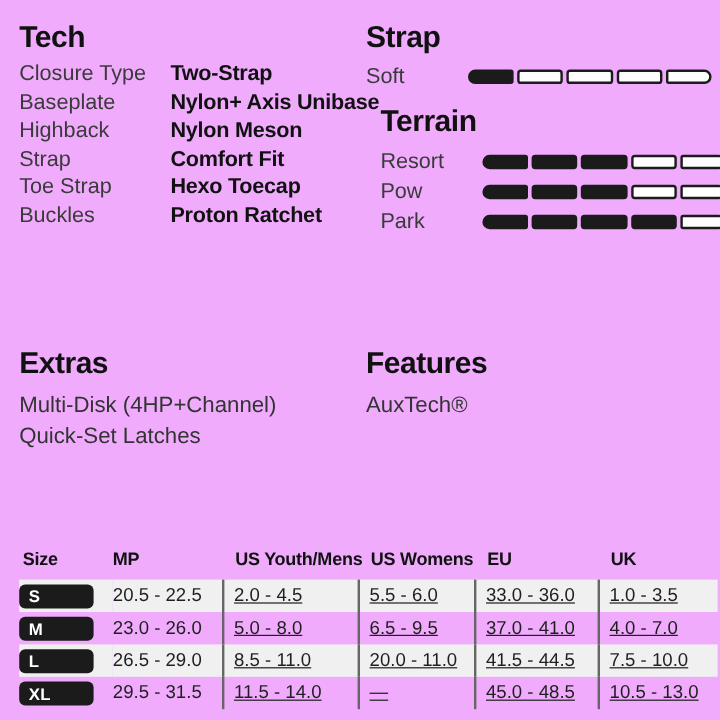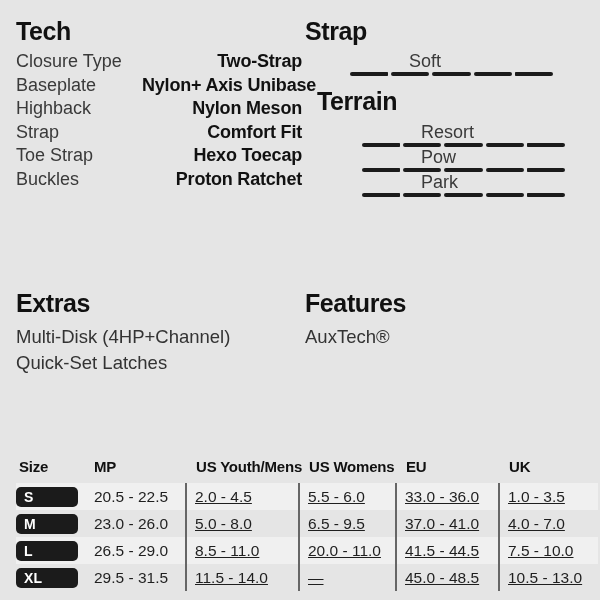--- a/index.html
+++ b/index.html
@@ -1,37 +1,37 @@
 <!DOCTYPE html>
 <html><head>
 <meta charset="utf-8">
 <style>
   * { margin:0; padding:0; box-sizing:border-box; }
   html,body { width:600px; height:600px; background:#fff; }
   body { font-family:"Liberation Sans", sans-serif; color:#161616; }
-  .page { position:relative; width:600px; height:600px; background:#e5e5e5; overflow:hidden; }
+  .page { position:relative; width:600px; height:600px; background:#f0abfc; overflow:hidden; }
 
   h2.sec-title {
     font-size:25px; font-weight:700; line-height:30px;
     letter-spacing:-0.4px; color:#111;
   }
 
   
   .sec-tech    { position:absolute; left:16px;  top:16px;  width:286px; }
   .sec-flex    { position:absolute; left:305px; top:16px;  width:293px; }
   .sec-terrain { position:absolute; left:317px; top:86px;  width:293px; }
 
   .spec-rows { margin-top:4px; }
-  .spec-row  { display:flex; align-items:center; height:23.5px; font-size:18px;justify-content:space-between; }
+  .spec-row  { display:flex; align-items:center; height:23.5px; font-size:18px; }
   .spec-label{ width:112px; flex:none; color:var(--label,#3a3a3a); }
   .spec-value{ font-weight:700; color:#111; white-space:nowrap; letter-spacing:-0.2px;margin-left:14px; }
 
   .sec-flex .rating-rows    { margin-top:5px; }
   .sec-terrain .rating-rows { margin-top:6px; }
-  .rating-row  { display:flex; align-items:center; height:25px;flex-direction:column; }
+  .rating-row  { display:flex; align-items:center; height:25px; }
   .rating-label{ width:85px; flex:none; font-size:18px; color:var(--label,#3a3a3a); }
   .rating-bar  { display:flex; gap:3px; width:203px; height:12px; }
   .seg { flex:1; background:#fff; border:2px solid var(--bar-border,#1b1b1b); border-radius:3px; }
   .seg.filled { background:var(--bar-filled,#1b1b1b); }
   .seg:first-child { border-radius:8px 3px 3px 8px; }
   .seg:last-child  { border-radius:3px 8px 8px 3px; }
 
   
   .sec-extras   { position:absolute; left:16px;  top:288px; width:286px; }
   .sec-features { position:absolute; left:305px; top:288px; width:293px; }

